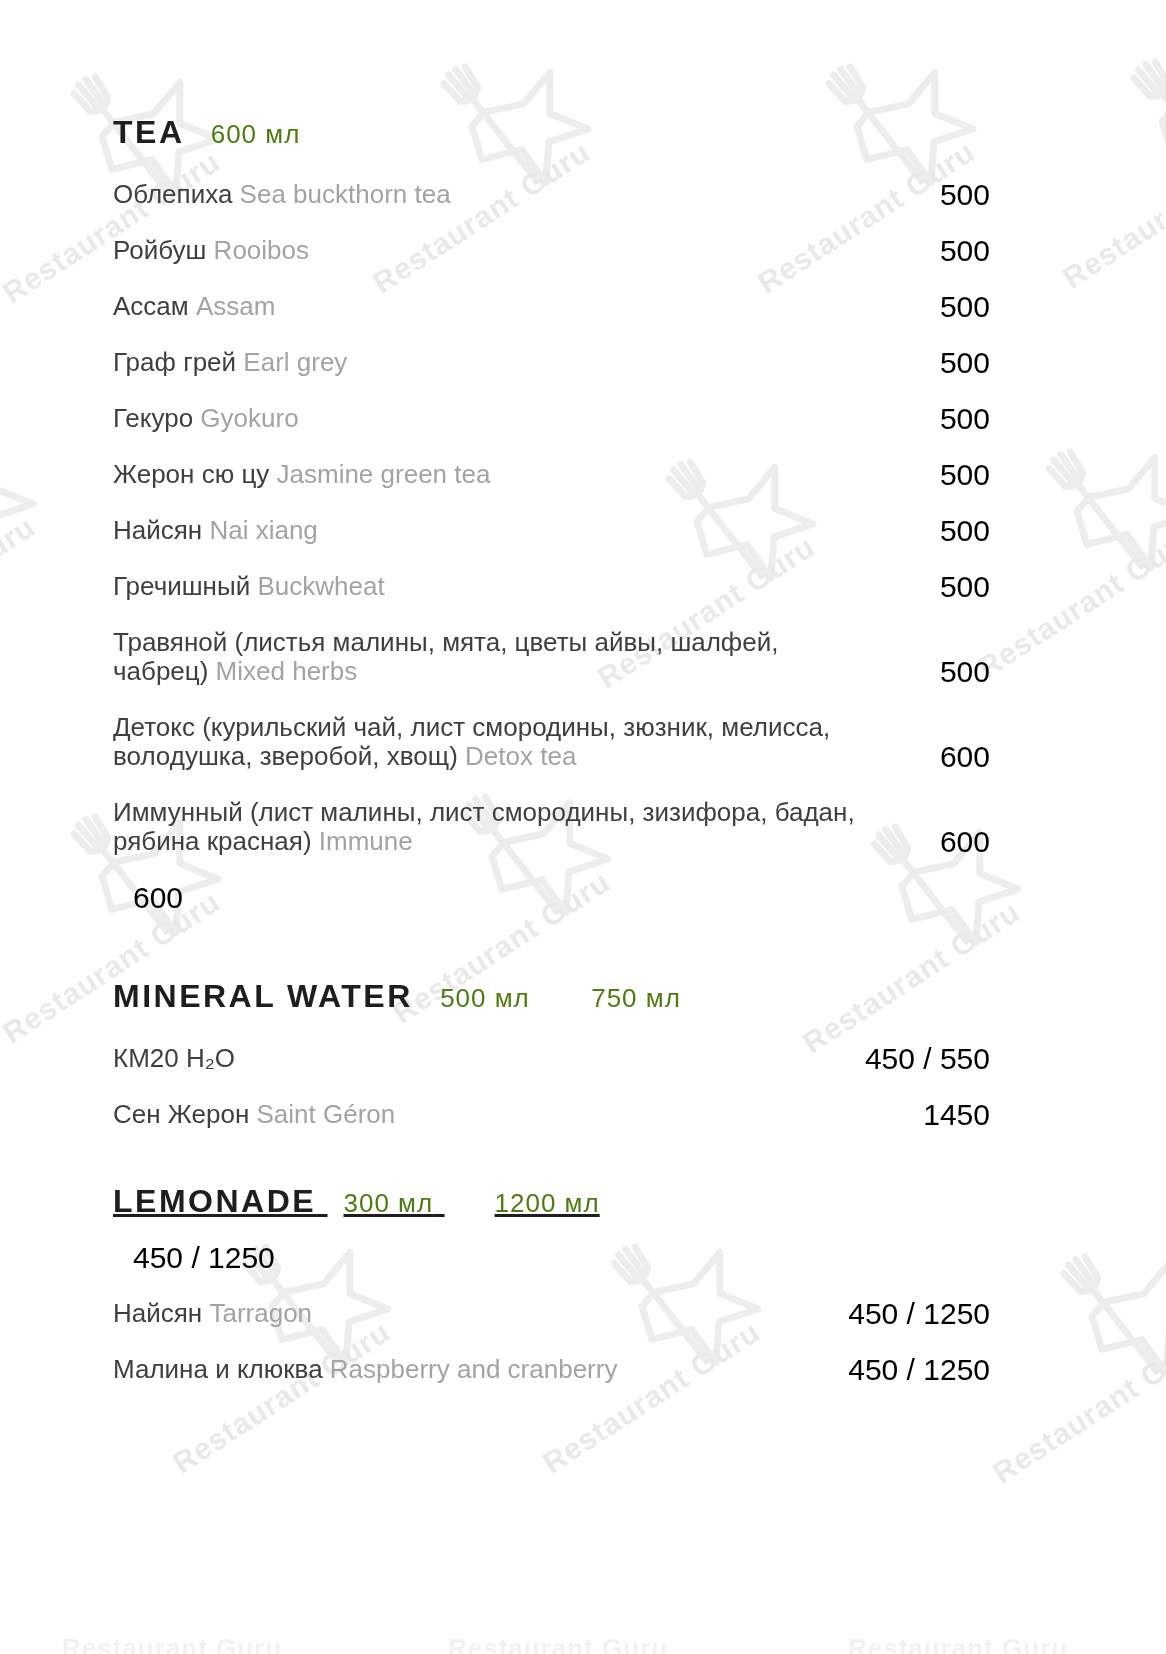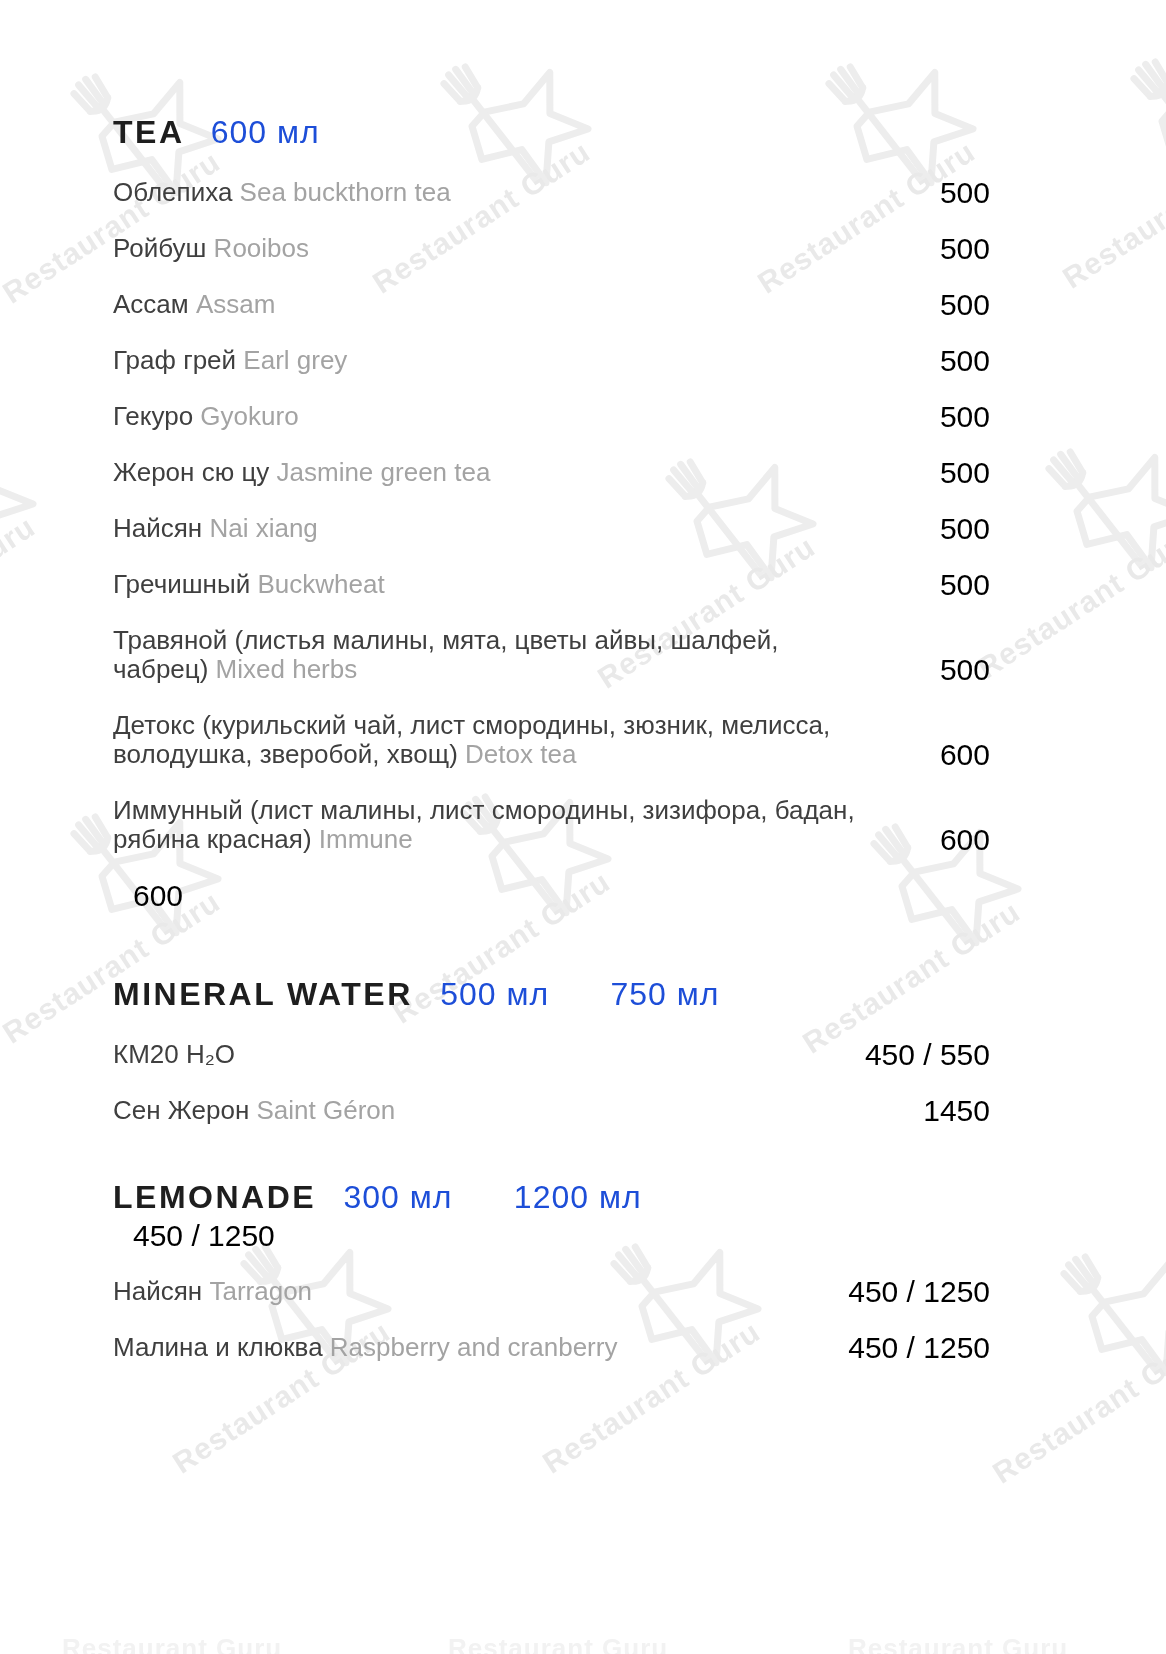--- a/index.html
+++ b/index.html
@@ -28,40 +28,40 @@
   }
   
   .content{position:absolute;left:113px;top:112px;width:877px;z-index:1;}
   .sec{margin:0;}
   .sec-head{
     margin:0 0 26px 0;
     font-size:32px;line-height:40px;
     color:#1e1e1e;font-weight:700;letter-spacing:2.5px;
   }
   .sec-vol{
-    font-size:32px;color:#1d4ed8;font-weight:400;letter-spacing:1px;
+    font-size:26px;color:#4d7c0f;font-weight:400;letter-spacing:1px;
     margin-left:16px;
   }
   .sec-vol + .sec-vol{margin-left:50px;}
   .row{
     display:flex;justify-content:space-between;align-items:flex-end;
     margin-bottom:27px;
   }
   .names{
     margin:0;font-size:26px;line-height:29px;color:#3f3f3f;
     max-width:748px;
   }
   .en{color:#a3a3a3;}
   .price{
     font-size:30px;line-height:29px;color:#000000;
     white-space:nowrap;margin-left:20px;
   }
   .gap-mid{margin-top:64px;}
   .gap-low{margin-top:52px;}
-  .gap-low .sec-head{margin-bottom:4px;}
+  .gap-low .sec-head{margin-bottom:20px;text-decoration:underline;}
 </style>
 </head>
 <body>
 
 <div class="page">
 
   <svg width="0" height="0" style="position:absolute" aria-hidden="true">
     <defs>
       <g id="rg-logo">
         <polygon points="124.8,27.5 124.9,68.6 163,84 123.9,96.8 121,137.7 96.8,104.6 56.9,114.4 47,81.2 59.3,67.2 98.4,58.9"></polygon>

